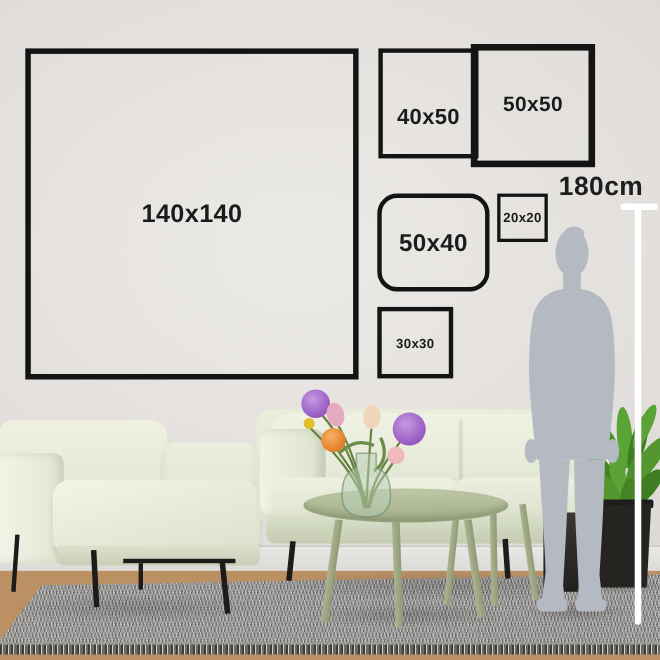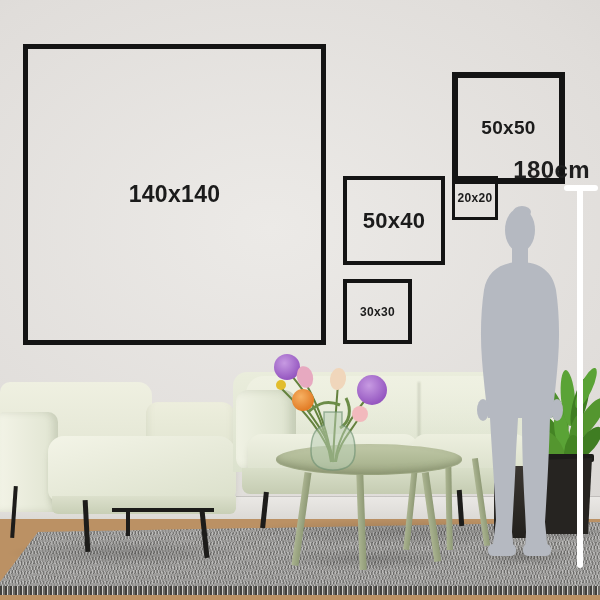--- a/index.html
+++ b/index.html
@@ -26,33 +26,33 @@
   .rug-fringe{left:0;top:586px;width:600px;height:9px;z-index:2;
     background-image:repeating-linear-gradient(90deg,#403e3b 0 2px,#cfcdc9 2px 3px,#6b6965 3px 5px);}
 
   
   .frame{border-style:solid;border-color:#141414;display:flex;align-items:center;justify-content:center;z-index:1;}
   .frame span{color:#1b1b1b;font-weight:600;letter-spacing:.3px;}
   .f140{left:23px;top:44px;width:293px;height:291px;border-width:5px;}
   .f140 span{font-size:23px;}
   .f4050{left:344px;top:44px;width:83px;height:92px;border-width:4px;}
   .f4050 span{font-size:20px;transform:translateY(13px);}
-  .f5050{left:452px;top:40px;width:101px;height:100px;border-width:6px;margin-top:32px;}
+  .f5050{left:428px;top:40px;width:101px;height:100px;border-width:6px;}
   .f5050 span{font-size:19px;}
-  .f5040{left:343px;top:176px;width:94px;height:81px;border-width:4px;}
+  .f5040{left:343px;top:176px;width:94px;height:81px;border-width:4px;border-radius:18px;}
   .f5040 span{font-size:22px;}
   .f2020{left:452px;top:176px;width:40px;height:38px;border-width:3px;text-align:right;}
   .f2020 span{font-size:12px;}
   .f3030{left:343px;top:279px;width:61px;height:57px;border-width:4px;}
   .f3030 span{font-size:12px;}
   .f2520{left:416px;top:285px;width:42px;height:53px;border-width:3px;}
   .f2520 span{font-size:11px;}
 
   
-  .measure-label{left:508px;top:156px;width:82px;text-align:right;z-index:1;
+  .measure-label{left:508px;top:156px;width:82px;text-align:left;z-index:1;
     font-size:24px;font-weight:600;color:#1e1e1e;letter-spacing:.4px;}
   .mline-top{left:564px;top:185px;width:34px;height:6px;background:#fff;border-radius:3px;z-index:8;}
   .mline{left:577px;top:188px;width:6px;height:380px;background:#fff;border-radius:3px;z-index:8;}
 
   
   .shadow{border-radius:50%;z-index:2;}
   .sh-sofa{left:240px;top:518px;width:320px;height:28px;background:radial-gradient(closest-side,rgba(0,0,0,.14),rgba(0,0,0,0));}
   .sh-chair{left:6px;top:540px;width:236px;height:26px;background:radial-gradient(closest-side,rgba(0,0,0,.14),rgba(0,0,0,0));}
   .sh-table{left:276px;top:548px;width:190px;height:22px;background:radial-gradient(closest-side,rgba(0,0,0,.16),rgba(0,0,0,0));z-index:5;}
   .sh-person{left:474px;top:546px;width:100px;height:20px;background:radial-gradient(closest-side,rgba(0,0,0,.18),rgba(0,0,0,0));z-index:4;}
@@ -130,20 +130,23 @@
 <div class="stage">
 
   <div class="abs wall"></div>
   <div class="abs baseboard"></div>
   <div class="abs floor"></div>
   <div class="abs rug"></div>
   <div class="abs rug-fringe"></div>
 
   <div class="abs frame f140">
     <span>140x140</span>
+  </div>
+  <div class="abs frame f4050">
+    <span>40x50</span>
   </div>
   <div class="abs frame f5050">
     <span>50x50</span>
   </div>
   <div class="abs frame f5040">
     <span>50x40</span>
   </div>
   <div class="abs frame f2020">
     <span>20x20</span>
   </div>

